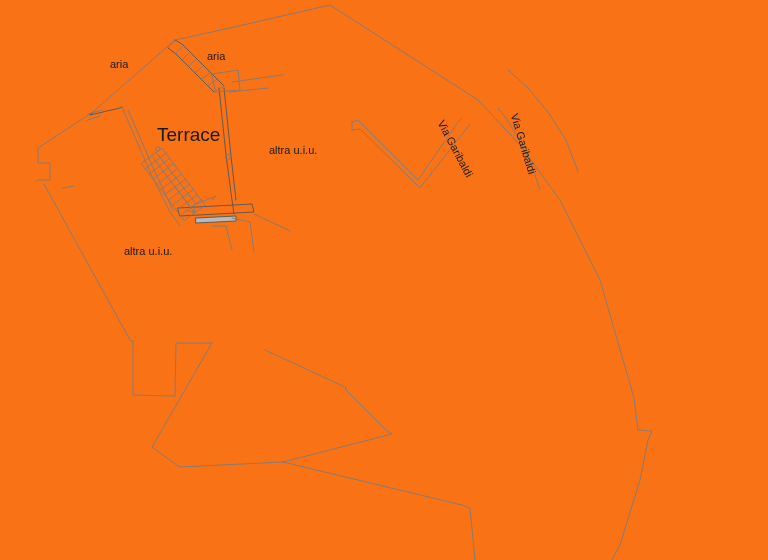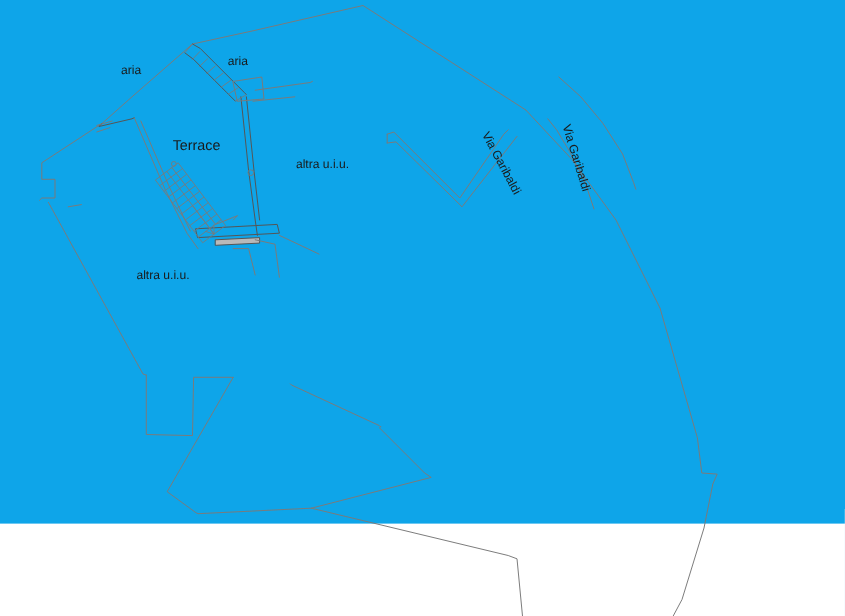--- a/index.html
+++ b/index.html
@@ -10,22 +10,22 @@
   }
   body {
     width: 768px;
     height: 560px;
     overflow: hidden;
     font-family: "Liberation Sans", sans-serif;
   }
   #plan-root {
     position: relative;
     width: 768px;
-    height: 476px;
-    background: #0ea5e9;
+    height: 560px;
+    background: #f97316;
   }
   #plan-svg {
     position: absolute;
     top: 0;
     left: 0;
     width: 768px;
     height: 560px;
     display: block;
   }
   .plan-label {
@@ -106,20 +106,20 @@
       </g>
     <g id="markers-group" fill="none" stroke="#7a7a7a" stroke-width="0.8">
         <circle cx="228" cy="157" r="2.6"></circle>
         <circle cx="158" cy="149" r="2.2"></circle>
       </g>
   </svg>
 
   <div id="labels-layer">
       <div class="plan-label" style="left: 110px; top: 58px; font-size: 11px; color: rgb(26, 26, 26); font-weight: normal;">aria</div>
       <div class="plan-label" style="left: 207px; top: 50px; font-size: 11px; color: rgb(26, 26, 26); font-weight: normal;">aria</div>
-      <div class="plan-label" style="left: 157px; top: 124px; font-size: 13px; color: rgb(26, 26, 26); font-weight: normal;">Terrace</div>
+      <div class="plan-label" style="left: 157px; top: 124px; font-size: 19px; color: rgb(26, 26, 26); font-weight: normal;">Terrace</div>
       <div class="plan-label" style="left: 269px; top: 144px; font-size: 11px; color: rgb(26, 26, 26); font-weight: normal;">altra u.i.u.</div>
       <div class="plan-label" style="left: 124px; top: 245px; font-size: 11px; color: rgb(26, 26, 26); font-weight: normal;">altra u.i.u.</div>
       <div class="plan-label" style="left: 446px; top: 118px; font-size: 11px; color: rgb(26, 26, 26); font-weight: normal; transform-origin: 0px 0px; transform: rotate(62deg);">Via Garibaldi</div>
       <div class="plan-label" style="left: 520px; top: 112px; font-size: 11px; color: rgb(26, 26, 26); font-weight: normal; transform-origin: 0px 0px; transform: rotate(73deg);">Via Garibaldi</div>
     </div>
 
 </div>
 
 </body></html>

